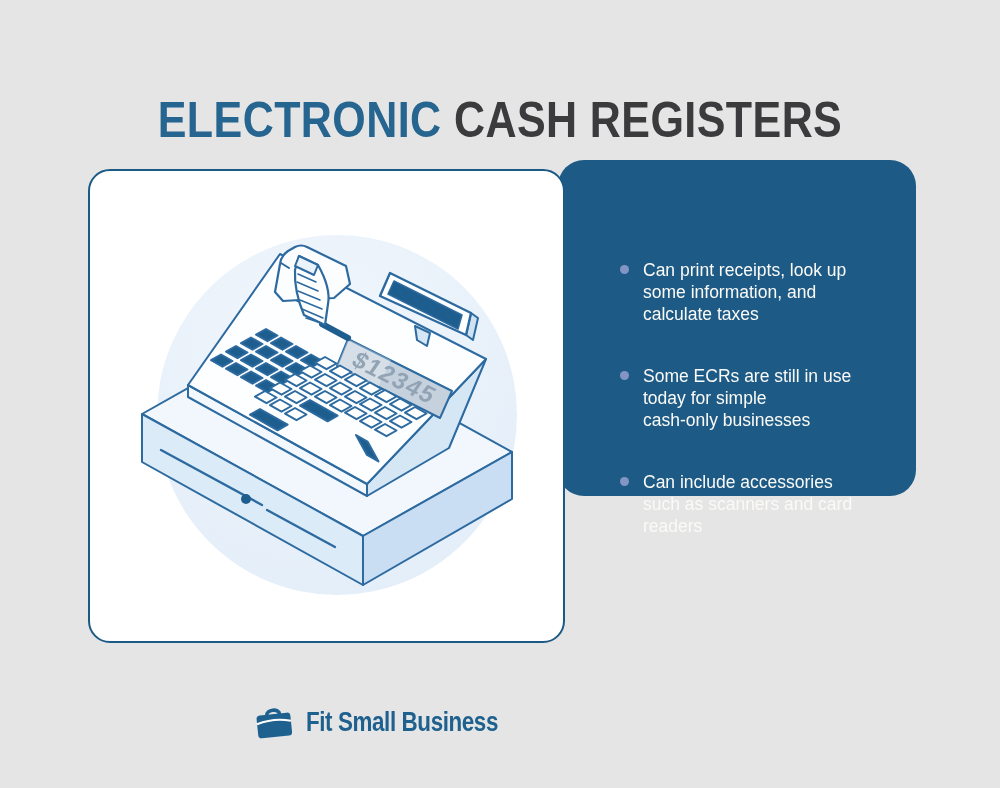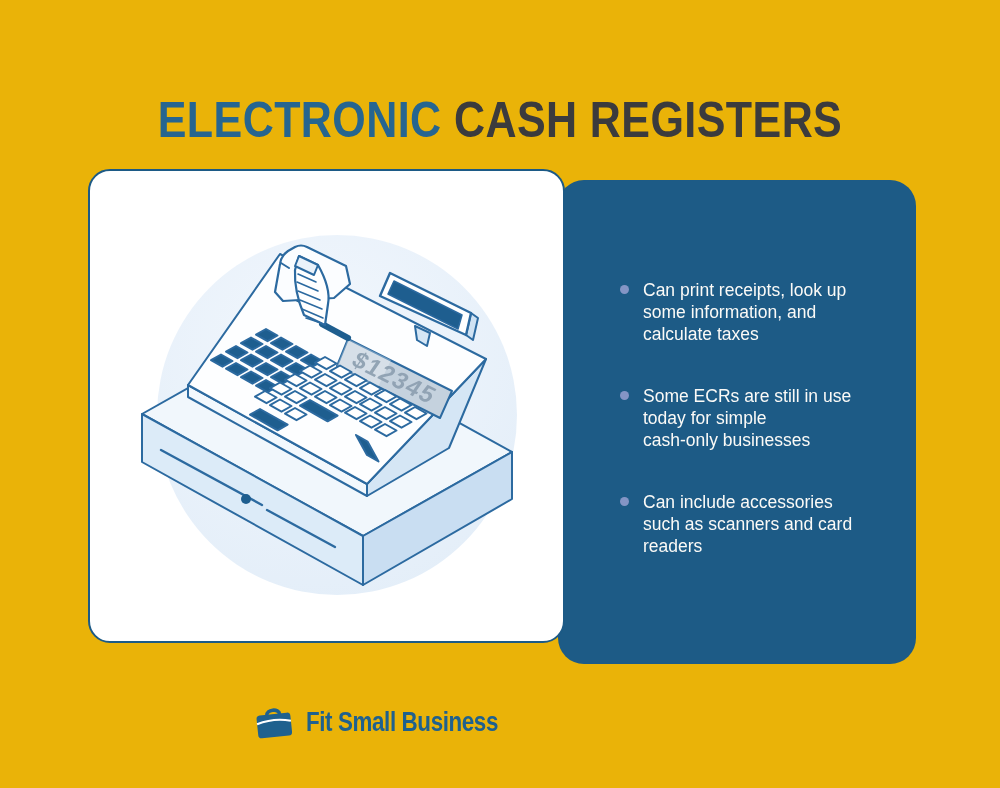--- a/index.html
+++ b/index.html
@@ -3,33 +3,33 @@
 <meta charset="utf-8">
 <style>
   :root{
     --accent:#266590;
     --panel:#1d5b86;
     --outline:#2c6aa0;
     --keydark:#1e5e8f;
   }
   html,body{margin:0;padding:0;background:#ffffff;}
   .stage{
-    position:relative;width:1000px;height:788px;background:#eab308;
+    position:relative;width:1000px;height:788px;background:#e5e5e5;
     overflow:hidden;font-family:"Liberation Sans","DejaVu Sans",sans-serif;
   }
   .title{
     position:absolute;top:62px;left:0;width:1000px;text-align:center;
     font-size:50px;line-height:48px;font-weight:bold;letter-spacing:0.5px;
     transform:scaleX(0.86);transform-origin:50% 50%;white-space:nowrap;
   }
   .t-blue{color:var(--accent,#266590);}
   .t-dark{color:#3b3b3d;}
 
   .panel{
-    position:absolute;left:558px;top:180px;width:358px;height:484px;
+    position:absolute;left:558px;top:160px;width:358px;height:336px;
     background:var(--panel,#1d5b86);border-radius:26px;z-index:1;
   }
   .features{list-style:none;margin:0;padding:99px 38px 0 62px;}
   .feature{
     display:flex;gap:14px;color:#fbfaf7;font-size:17.5px;line-height:22px;
     margin-bottom:40px;white-space:pre-line;
   }
   .dot{flex:0 0 auto;width:9px;height:9px;border-radius:50%;background:#8495c5;margin-top:6px;}
 
   .card{

